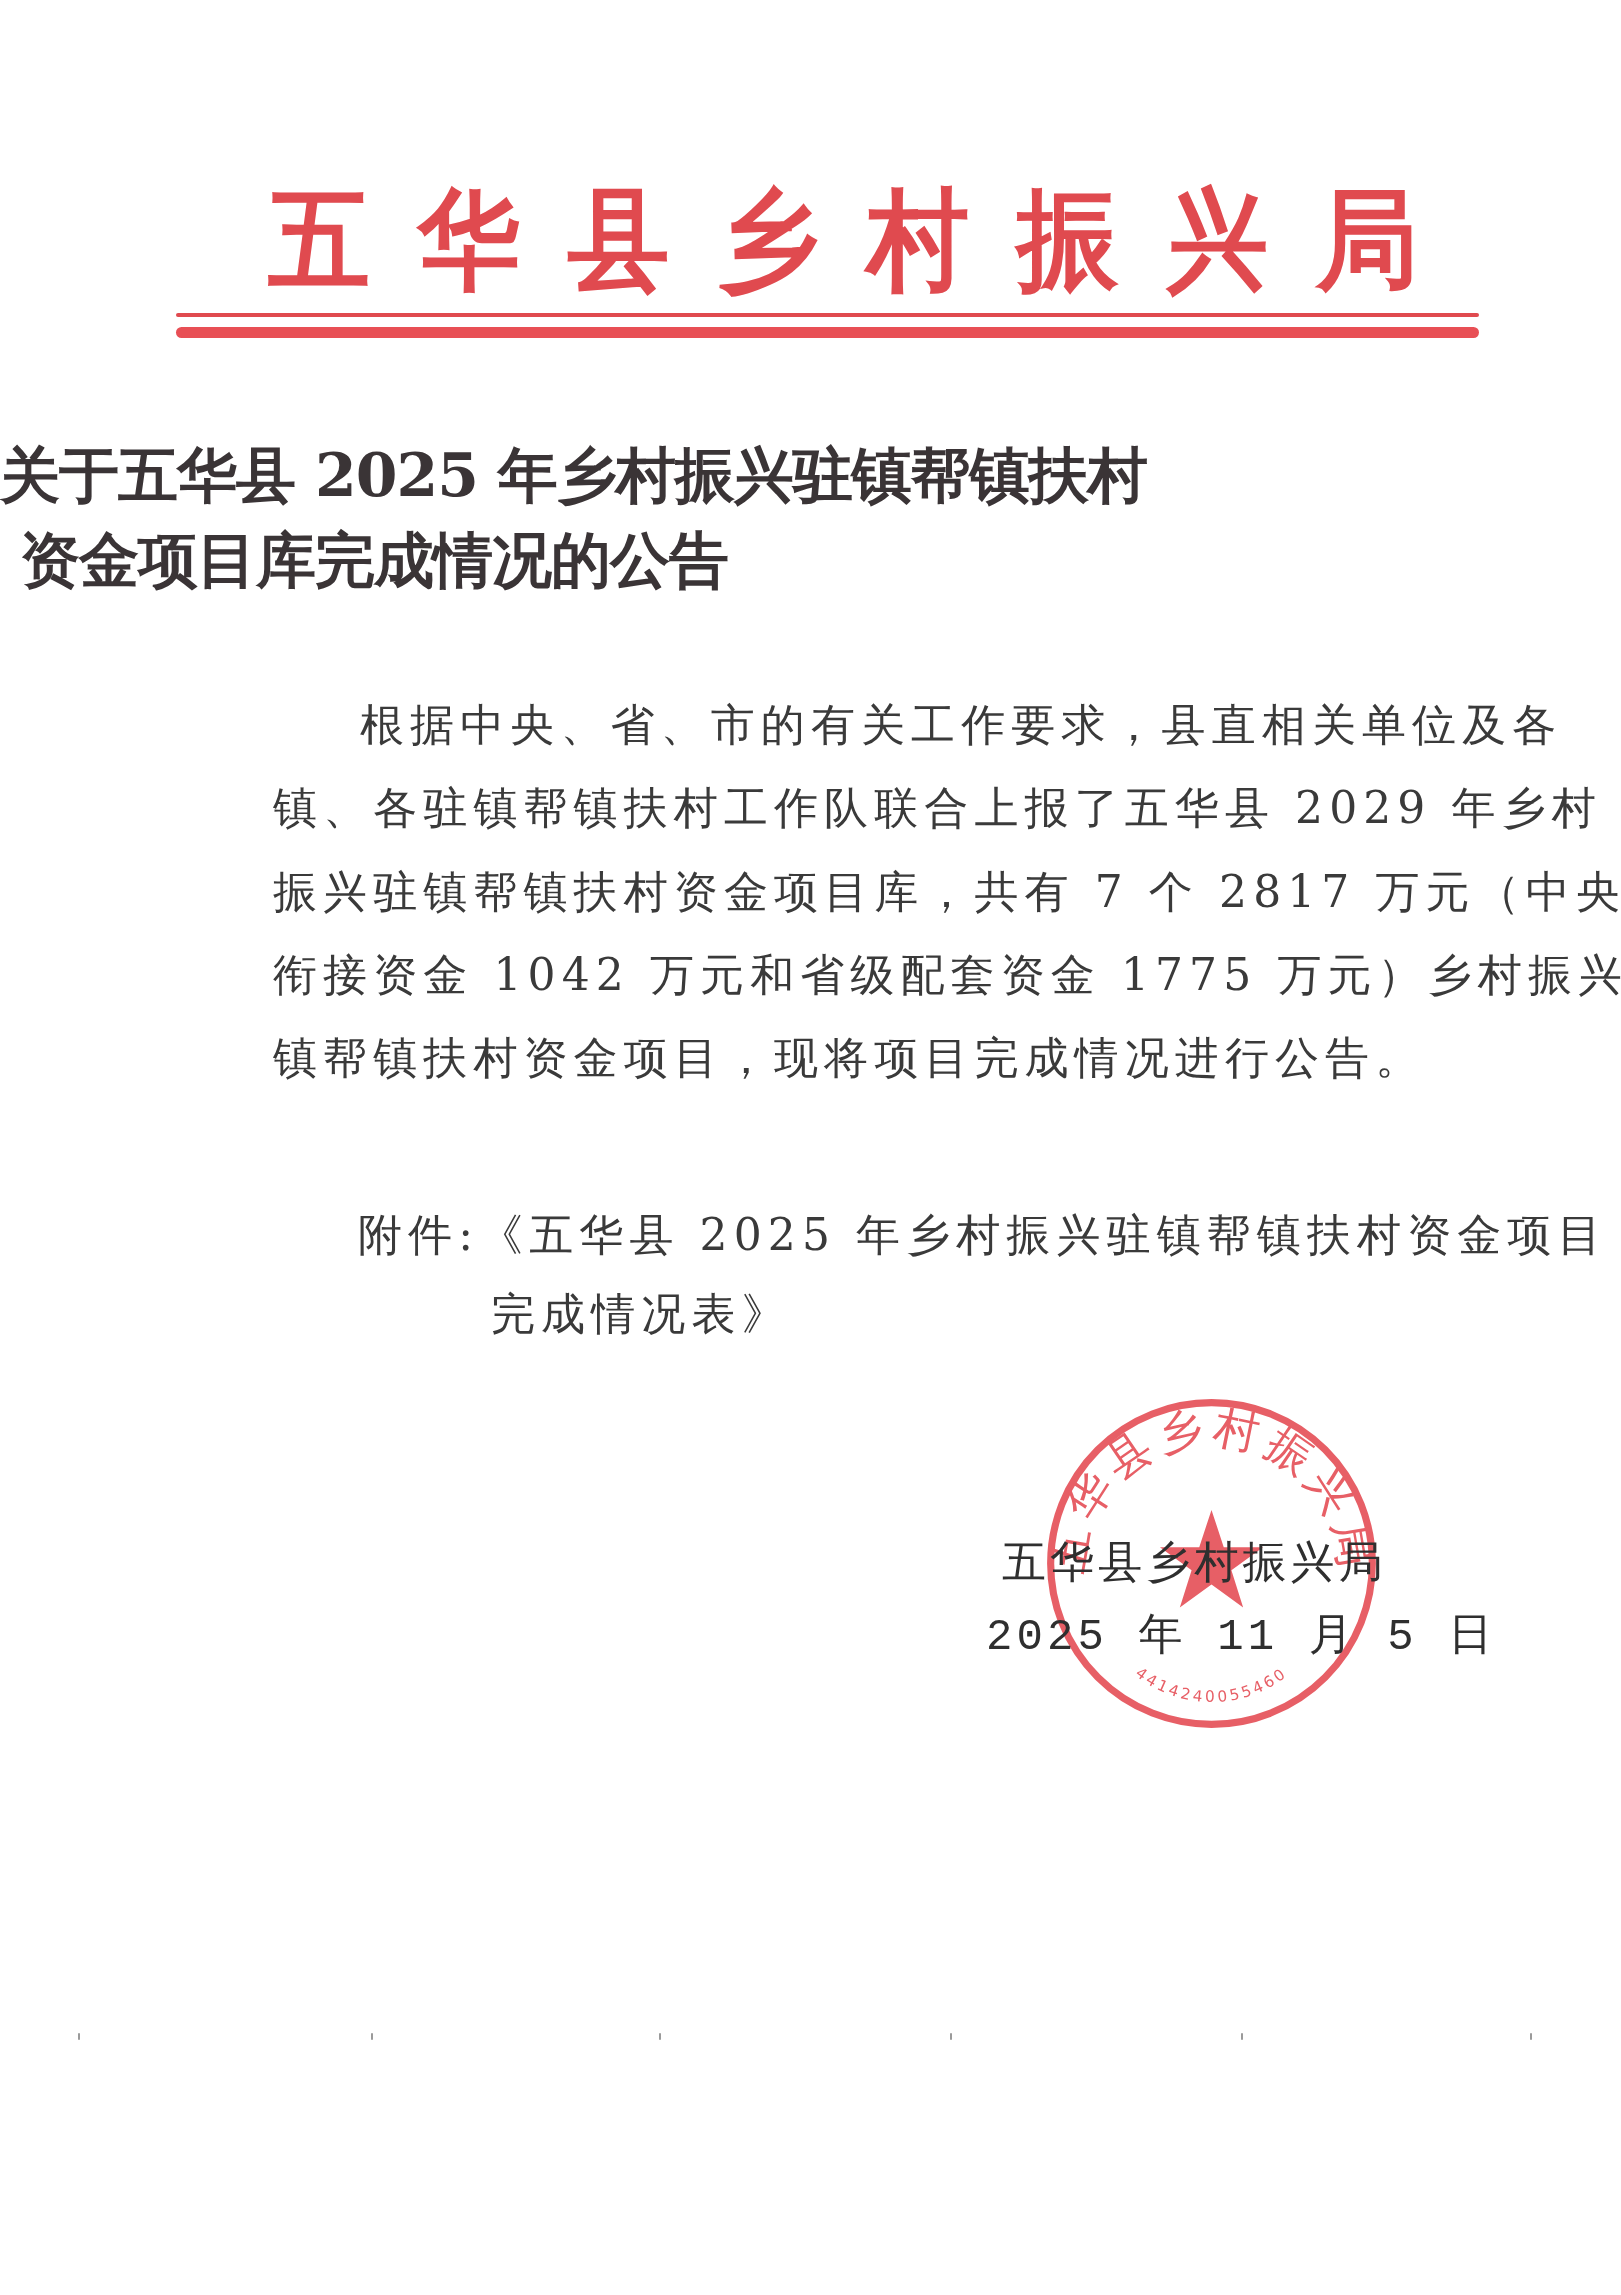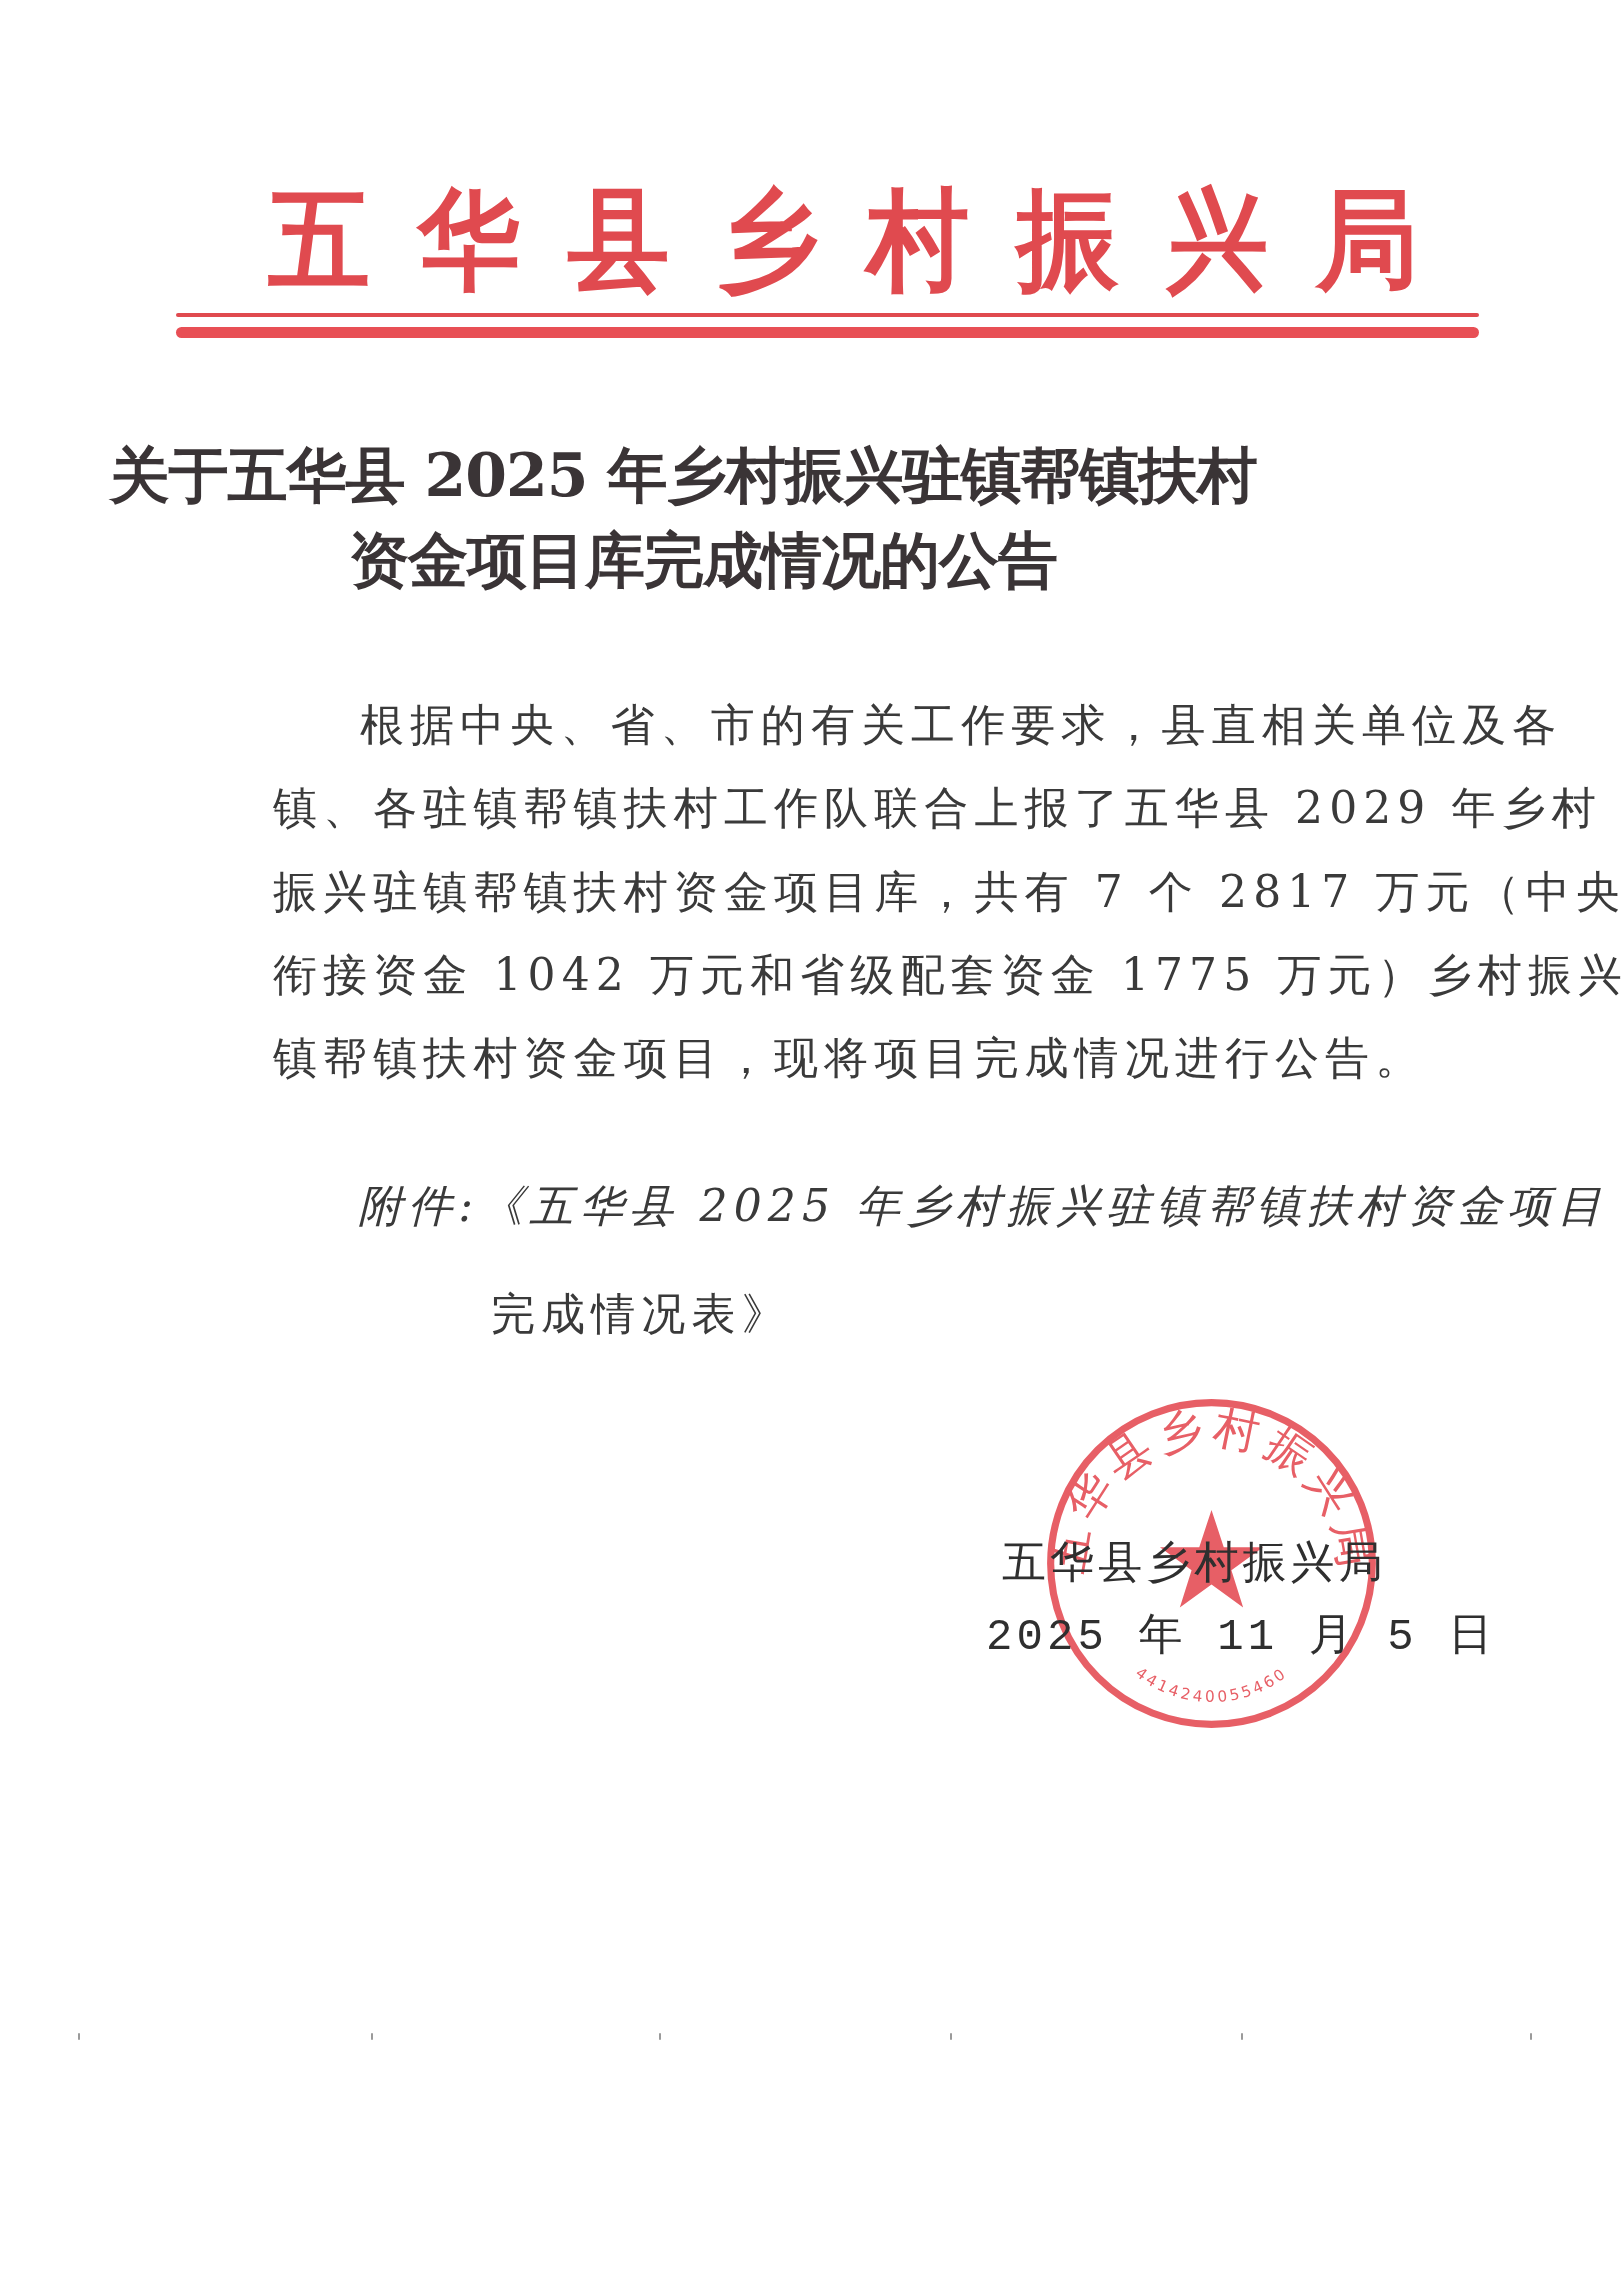--- a/index.html
+++ b/index.html
@@ -27,21 +27,21 @@
     left: 176px; width: 1303px; top: 313px; height: 3.6px;
     background: #e04a4f; border-radius: 2px;
   }
   .rule-thick {
     left: 176px; width: 1303px; top: 327px; height: 11.2px;
     background: #e84f55; border-radius: 5.6px;
   }
 
   
   .title {
-    left: 0; width: 1366px; text-align: center;
+    left: 0; width: 1366px; text-align: left;
     font-family: "DejaVu Serif", "Liberation Serif", serif;
     font-weight: bold; font-size: 60px; line-height: 1;
     color: #3a3436; letter-spacing: -1px;
   }
   .title.l1 { top: 445px; }
   .title.l2 { top: 530px; margin-left: 20px; }
 
   
   .line {
     font-size: 44px; line-height: 1; letter-spacing: 6.1px; white-space: nowrap;
@@ -83,21 +83,21 @@
 <div class="abs title l2">资金项目库完成情况的公告</div>
 
 <div>
   <div class="abs line" style="left:360px; top:691px;">根据中央、省、市的有关工作要求，县直相关单位及各</div>
   <div class="abs line" style="left:273px; top:774px;">镇、各驻镇帮镇扶村工作队联合上报了五华县 2029 年乡村</div>
   <div class="abs line" style="left:273px; top:858px;">振兴驻镇帮镇扶村资金项目库，共有 7 个 2817 万元（中央</div>
   <div class="abs line" style="left:273px; top:941px;">衔接资金 1042 万元和省级配套资金 1775 万元）乡村振兴驻</div>
   <div class="abs line" style="left:273px; top:1024px;">镇帮镇扶村资金项目，现将项目完成情况进行公告。</div>
 </div>
 
-<div class="abs line" style="left:358px; top:1172px;font-style:italic;">附件:《五华县 2025 年乡村振兴驻镇帮镇扶村资金项目</div>
+<div class="abs line" style="left:358px; top:1201px;">附件:《五华县 2025 年乡村振兴驻镇帮镇扶村资金项目</div>
 <div class="abs line" style="left:491px; top:1280px;">完成情况表》</div>
 
 <div class="abs stamp">
   <svg viewBox="0 0 660 660" xmlns="http://www.w3.org/2000/svg">
     <defs>
       <path id="arcTop" d="M 95 430 A 250 250 0 1 1 565 430" fill="none"></path>
       <path id="arcBottom" d="M 150 520 A 240 240 0 0 0 510 520" fill="none"></path>
     </defs>
     <circle cx="330" cy="330" r="315" fill="none" stroke="#e23c45" stroke-width="14"></circle>
     <polygon points="330,225 354,298 431,298 369,343 392,416 330,371 268,416 291,343 229,298 306,298" fill="#e23c45"></polygon>

